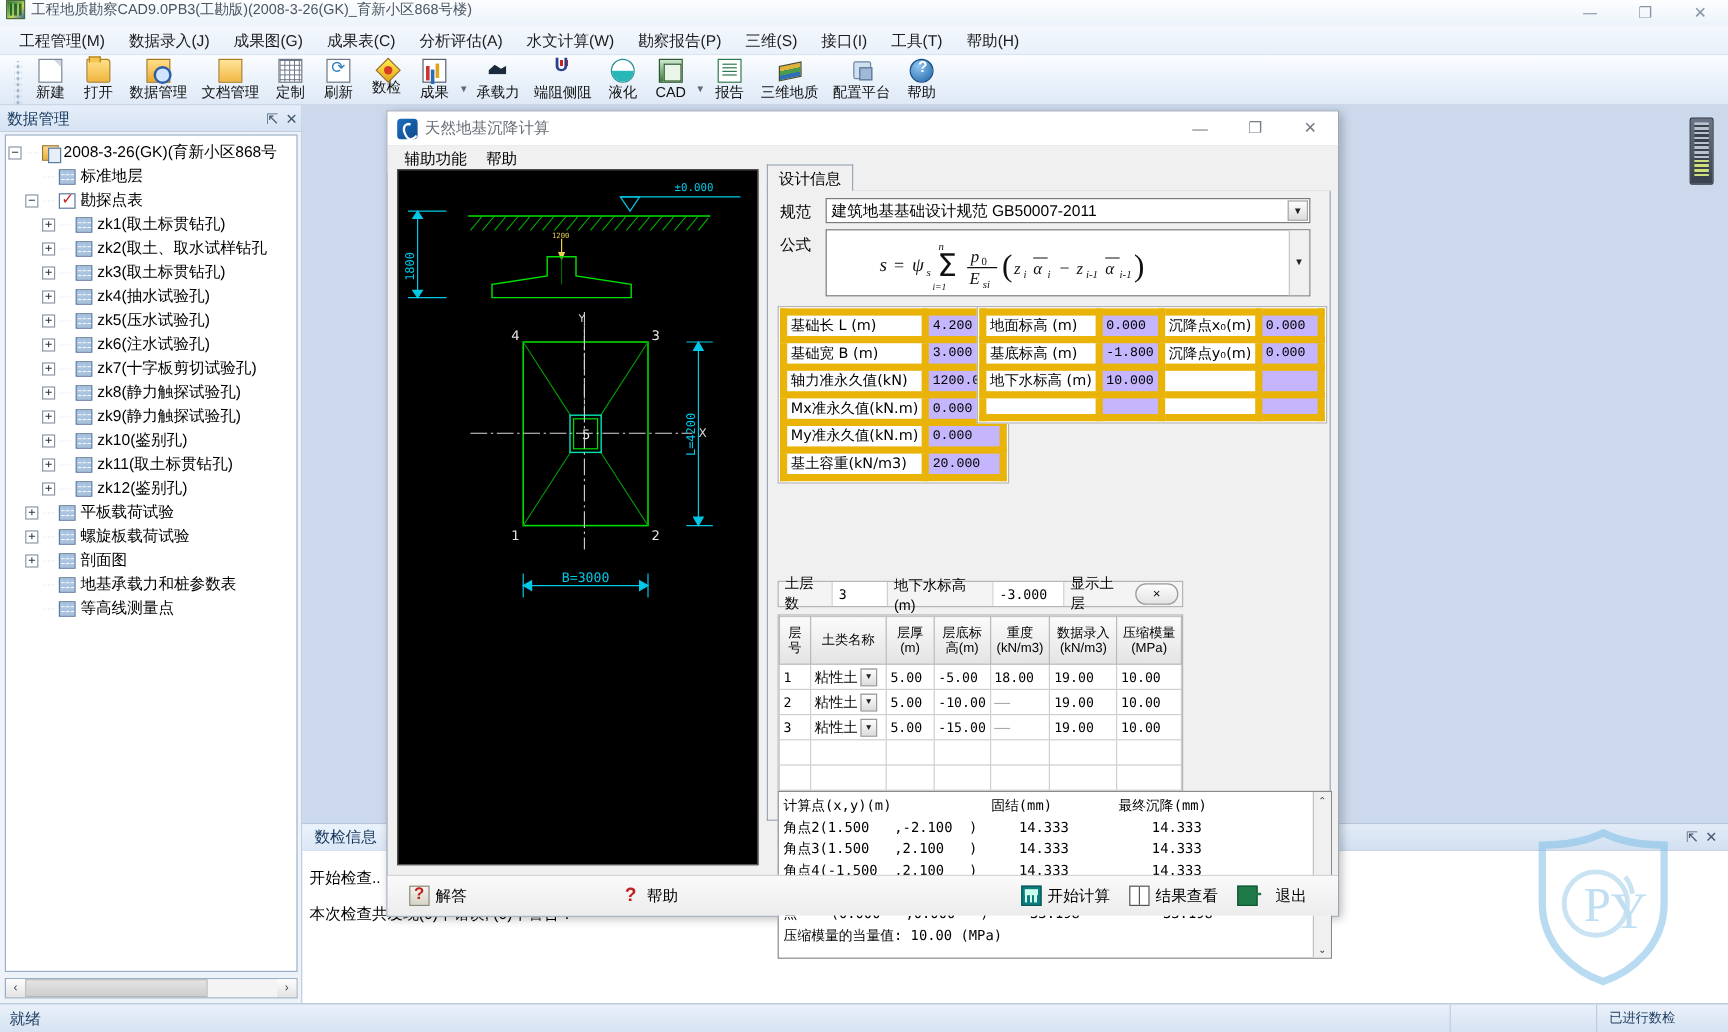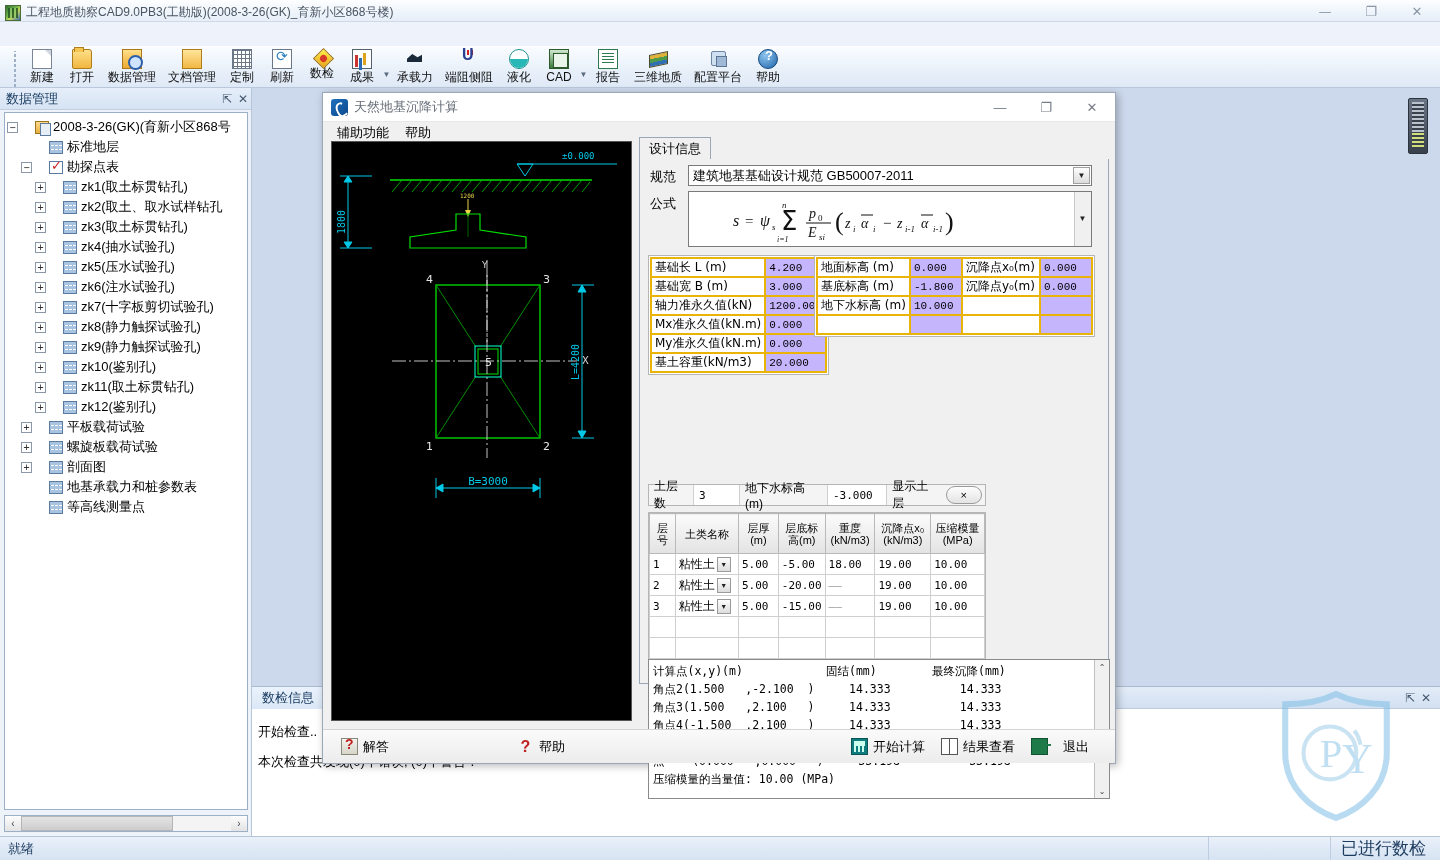--- a/index.html
+++ b/index.html
@@ -12,24 +12,24 @@
     background: #ffffff;
   }
   #app {
     position: relative;
     width: 1440px; height: 860px;
     background: linear-gradient(#eef3fb, #e4ecf7);
   }
 
   
   .titlebar {
-    position: absolute; left:0; top:0; width:1440px; height:22px;
+    position: absolute; left:0; top:0; width:1440px; height:34px;
     background: linear-gradient(#fdfeff, #eef4fb 60%, #e7eef8);
     border-bottom: 1px solid #cfd9e8;
-    display:flex; align-items:flex-end;
+    display:flex; align-items:flex-start;
   }
   .title-icon {
     width:16px; height:16px; margin-left:5px; margin-right:5px;
     background:
       linear-gradient(135deg,#2d6b2d 0%,#6ab24a 40%,#c9d85a 60%,#3b6fb0 100%);
     border:1px solid #4a6a3a;
     position:relative; flex:0 0 auto;
   }
   .title-icon::after{
     content:""; position:absolute; left:2px; top:2px; right:2px; bottom:2px;
@@ -208,21 +208,21 @@
   
   .statusbar{
     position:absolute;left:0;bottom:0;width:1440px;height:24px;
     background:linear-gradient(#e9f0fa,#d6e3f2);border-top:1px solid #b5c5d8;
     display:flex;align-items:center;
   }
   .sb-left{padding-left:8px;color:#1b3a5e;font-size:13px;}
   .sb-spacer{flex:1;}
   .sb-cell{
     border-left:1px solid #bfcde0; height:24px; display:flex;align-items:center;
-    padding:0 10px; color:#1b3a5e; font-size:17px;margin-left:47px;
+    padding:0 10px; color:#1b3a5e; font-size:11px;margin-left:47px;
   }
   .sb-cell.w1{width:75px}
   .sb-cell.w2{width:110px}
 
   
   .wm-shield{
     position:absolute; right:38px; bottom:38px; width:132px;height:132px;
     opacity:.55; pointer-events:none;
   }
   .wm-text{
@@ -292,21 +292,21 @@
   }
   .formula-arrow{
     position:absolute;right:1px;top:50%;margin-top:-8px;width:15px;height:15px;
     display:flex;align-items:center;justify-content:center;font-size:8px;color:#222;
   }
   .formula-track{position:absolute;right:0;top:0;bottom:0;width:17px;background:#f0f0f0;border-left:1px solid #c8c8c8;}
 
   
   .pgrid{ border-collapse:collapse; font-size:12px; background:#fff;}
   .pgrid td{
-    border:2px solid #eab308; height:19px; padding:0 3px; white-space:nowrap;
+    border:6px solid #eab308; height:19px; padding:0 3px; white-space:nowrap;
     font-family:"DejaVu Sans", sans-serif;
   }
   .pgrid td.k{ background:#fff; color:#000; }
   .pgrid td.v{ background:#c4b5fd; color:#000; font-family:Liberation Mono, monospace; font-size:11px;}
   .pwrap{ border:1px solid #b5b5b5; background:#fff; padding:1px; }
 
   
   .soilbar{
     position:absolute;left:8px;top:325px;width:338px;height:22px;
     border:1px solid #b5b5b5;background:#f4f4f4;display:flex;align-items:center;
@@ -375,20 +375,33 @@
   <div class="titlebar">
     <div class="title-icon"></div>
     <div class="title-text">工程地质勘察CAD9.0PB3(工勘版)(2008-3-26(GK)_育新小区868号楼)</div>
     <div class="win-btns">
       <div class="win-btn">—</div>
       <div class="win-btn">❐</div>
       <div class="win-btn">✕</div>
     </div>
   </div>
 
+  <div class="menubar">
+    <div class="menu-item">工程管理(M)</div>
+    <div class="menu-item">数据录入(J)</div>
+    <div class="menu-item">成果图(G)</div>
+    <div class="menu-item">成果表(C)</div>
+    <div class="menu-item">分析评估(A)</div>
+    <div class="menu-item">水文计算(W)</div>
+    <div class="menu-item">勘察报告(P)</div>
+    <div class="menu-item">三维(S)</div>
+    <div class="menu-item">接口(I)</div>
+    <div class="menu-item">工具(T)</div>
+    <div class="menu-item">帮助(H)</div>
+  </div>
 
   <div class="toolbar">
     <div class="tb-grip"></div>
 
     <div class="tb-btn">
       <div class="tb-ico ic-doc"></div>
       <div class="tb-lbl">新建</div>
     </div>
     <div class="tb-btn">
       <div class="tb-ico ic-folder"></div>
@@ -862,39 +875,39 @@
           <tbody>
               <tr>
             <th style="width:26px">层号</th>
             <th style="width:64px">土类名称</th>
             <th style="width:40px;white-space:pre-line">层厚
 (m)</th>
             <th style="width:44px;white-space:pre-line">层底标
 高(m)</th>
             <th style="width:50px;white-space:pre-line">重度
 (kN/m3)</th>
-            <th style="width:56px;white-space:pre-line">沉降点x₀
+            <th style="width:56px;white-space:pre-line">数据录入
 (kN/m3)</th>
             <th style="width:54px;white-space:pre-line">压缩模量
 (MPa)</th>
           </tr>
           <tr>
             <td>1</td>
             <td class="cn"><span>粘性土</span><span class="dd">▼</span></td>
             <td>5.00</td>
             <td>-5.00</td>
             <td>18.00</td>
             <td>19.00</td>
             <td>10.00</td>
           </tr>
           <tr>
             <td>2</td>
             <td class="cn"><span>粘性土</span><span class="dd">▼</span></td>
             <td>5.00</td>
-            <td>-20.00</td>
+            <td>-10.00</td>
             <td style="color:#999">——</td>
             <td>19.00</td>
             <td>10.00</td>
           </tr>
           <tr>
             <td>3</td>
             <td class="cn"><span>粘性土</span><span class="dd">▼</span></td>
             <td>5.00</td>
             <td>-15.00</td>
             <td style="color:#999">——</td>

